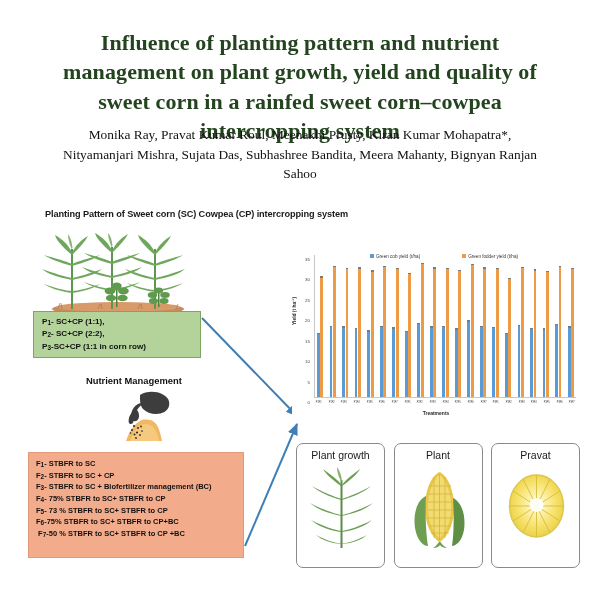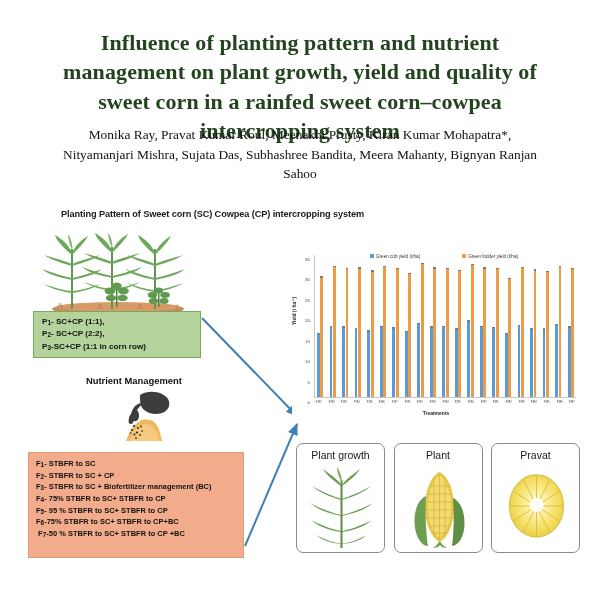--- a/index.html
+++ b/index.html
@@ -22,21 +22,21 @@
     position:absolute;left:62px;top:125px;width:476px;
     text-align:center;
     font-family:"Liberation Serif", serif;
     font-size:13.4px;line-height:1.47;color:#111111;
   }
 
   
   .section-heading{
     position:absolute;left:45px;top:209px;
     font-weight:bold;font-size:9.2px;color:#1a1a1a;
-    letter-spacing:-0.1px;white-space:nowrap;margin-left:16px;
+    letter-spacing:-0.1px;white-space:nowrap;
   }
 
   .corn-field{position:absolute;left:38px;top:233px;width:160px;height:85px;}
 
   .green-box{
     position:absolute;left:33px;top:311px;width:168px;height:47px;
     background:#b3d39a;border:1px solid #7ba85f;
     box-sizing:border-box;padding:4px 0 0 8px;
   }
   .green-box .line{
@@ -116,21 +116,21 @@
     position:absolute;left:0;right:0;top:163px;text-align:center;
     font-size:5px;font-weight:bold;color:#2a2a2a;
   }
 
   
   .outcomes{
     position:absolute;left:296px;top:443px;width:284px;height:110px;
     display:flex;justify-content:space-between;
   }
   .outcome{
-    width:89px;height:110px;border:1px solid #8a8a8a;border-radius:7px;
+    width:89px;height:125px;border:1px solid #8a8a8a;border-radius:7px;
     background:#fff;position:relative;box-sizing:border-box;
   }
   .outcome-label{
     position:absolute;top:5px;left:0;right:0;text-align:center;
     font-size:10.5px;color:#1a1a1a;
   }
   .outcome-art{position:absolute;left:0;right:0;top:22px;height:84px;}
 </style>
 </head>
 <body>
@@ -254,21 +254,21 @@
     <div class="line">
       <span>F</span><sub>2</sub><span>- STBFR to SC + CP</span>
     </div>
     <div class="line">
       <span>F</span><sub>3</sub><span>- STBFR to SC + Biofertilizer management (BC)</span>
     </div>
     <div class="line">
       <span>F</span><sub>4</sub><span>- 75% STBFR to SC+ STBFR to CP</span>
     </div>
     <div class="line">
-      <span>F</span><sub>5</sub><span>- 95 % STBFR to SC+ STBFR to CP</span>
+      <span>F</span><sub>5</sub><span>- 73 % STBFR to SC+ STBFR to CP</span>
     </div>
     <div class="line">
       <span>F</span><sub>6</sub><span>-75% STBFR to SC+ STBFR to CP+BC</span>
     </div>
     <div class="line">
       &nbsp;<span>F</span><sub>7</sub><span>-50 % STBFR to SC+ STBFR to CP +BC</span>
     </div>
   </div>
 
   <svg class="connectors" viewBox="0 0 600 600">

